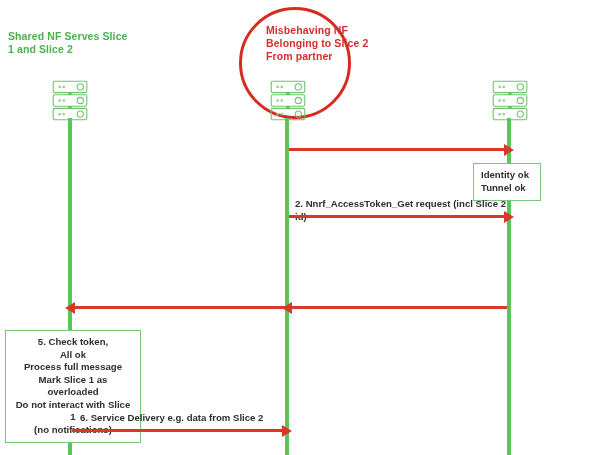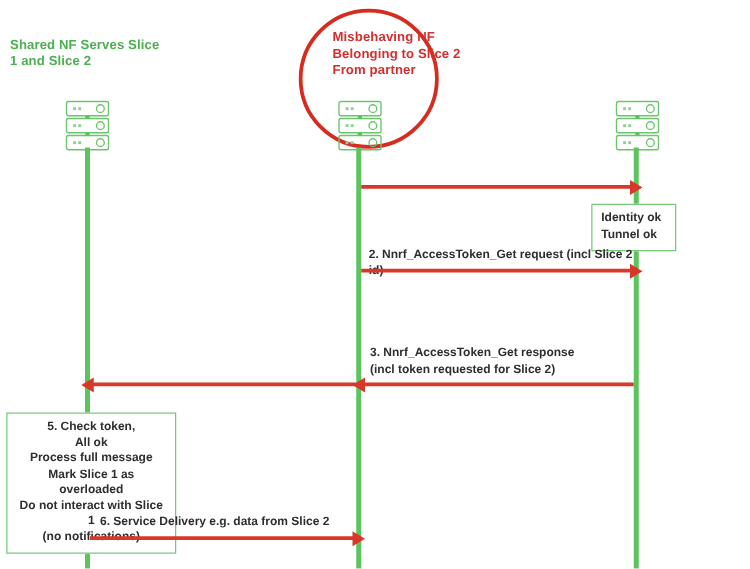--- a/index.html
+++ b/index.html
@@ -198,22 +198,20 @@
 
   <div class="note-box" style="left:473px; top:163px; width:68px;">Identity ok
 Tunnel ok</div>
 
   <div class="msg-label" style="left:295px; top:198px; width:225px;">2. Nnrf_AccessToken_Get request (incl Slice 2 id)</div>
   <div class="arrow to-right" style="left:289px; top:215px; width:216px;">
     <span class="head"></span>
   </div>
 
 
-  <div class="msg-label" style="left:296px; top:277px; width:200px;">3. Nnrf_AccessToken_Get response
-(incl token requested for Slice 2)</div>
   <div class="arrow to-left" style="left:291px; top:306px; width:216px;">
     <span class="head"></span>
   </div>
 
   <div class="arrow to-left" style="left:74px; top:306px; width:211px;">
     <span class="head"></span>
   </div>
 
   <div class="note-box" style="left:5px; top:330px; width:136px;text-align:center;">5. Check token,
 All ok

